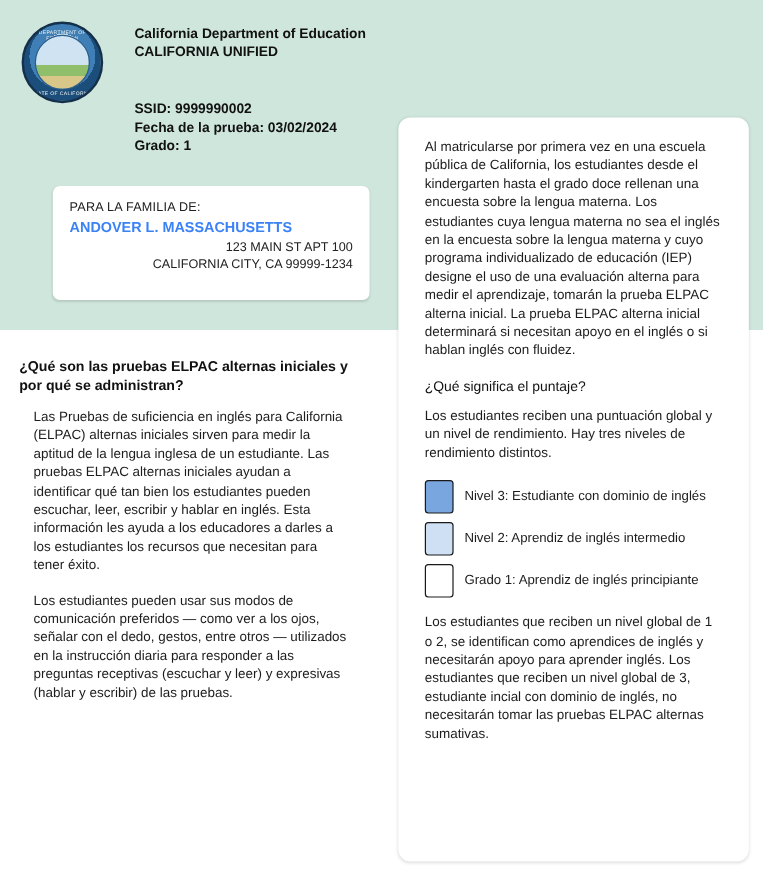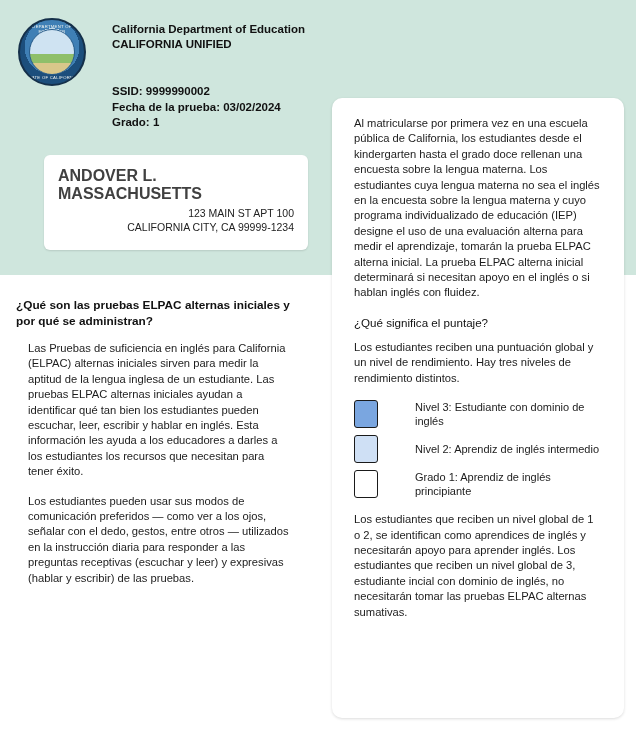--- a/index.html
+++ b/index.html
@@ -87,23 +87,23 @@
     box-sizing: border-box;
     padding: 12px 14px;
   }
   .family-card .label {
     font-size: 10.5px;
     letter-spacing: 0.2px;
     color: #222;
     margin-bottom: 3px;
   }
   .family-card .name {
-    font-size: 16px;
-    font-weight: bold;
-    color: #404040;
+    font-size: 12px;
+    font-weight: bold;
+    color: #3b82f6;
     margin-bottom: 3px;
   }
   .family-card .addr {
     font-size: 10.5px;
     color: #222;
     line-height: 14px;
     text-align: right;
   }
 
   
@@ -133,21 +133,20 @@
   }
 
   
   .legend {
     margin: 6px 0 14px 0;
   }
   .legend-row {
     display: flex;
     align-items: center;
     margin-bottom: 7px;
-    gap: 28px;
   }
   .swatch {
     width: 22px;
     height: 26px;
     border: 1px solid #1a1a1a;
     border-radius: 3px;
     margin-right: 9px;
     flex: 0 0 auto;
   }
   .sw3 { background: #7aa6e0; }
@@ -198,20 +197,21 @@
     <div>CALIFORNIA UNIFIED</div>
   </div>
 
   <div class="student-block">
     <div>SSID: 9999990002</div>
     <div>Fecha de la prueba: 03/02/2024</div>
     <div>Grado: 1</div>
   </div>
 
   <div class="family-card">
+    <div class="label">PARA LA FAMILIA DE:</div>
     <div class="name">ANDOVER L. MASSACHUSETTS</div>
     <div class="addr">123 MAIN ST APT 100</div>
     <div class="addr">CALIFORNIA CITY, CA 99999-1234</div>
   </div>
 
   <div class="right-card">
     <p>Al matricularse por primera vez en una escuela pública de California, los estudiantes desde el kindergarten hasta el grado doce rellenan una encuesta sobre la lengua materna. Los estudiantes cuya lengua materna no sea el inglés en la encuesta sobre la lengua materna y cuyo programa individualizado de educación (IEP) designe el uso de una evaluación alterna para medir el aprendizaje, tomarán la prueba ELPAC alterna inicial. La prueba ELPAC alterna inicial determinará si necesitan apoyo en el inglés o si hablan inglés con fluidez.</p>
     <h3>¿Qué significa el puntaje?</h3>
     <p>Los estudiantes reciben una puntuación global y un nivel de rendimiento. Hay tres niveles de rendimiento distintos.</p>
 

